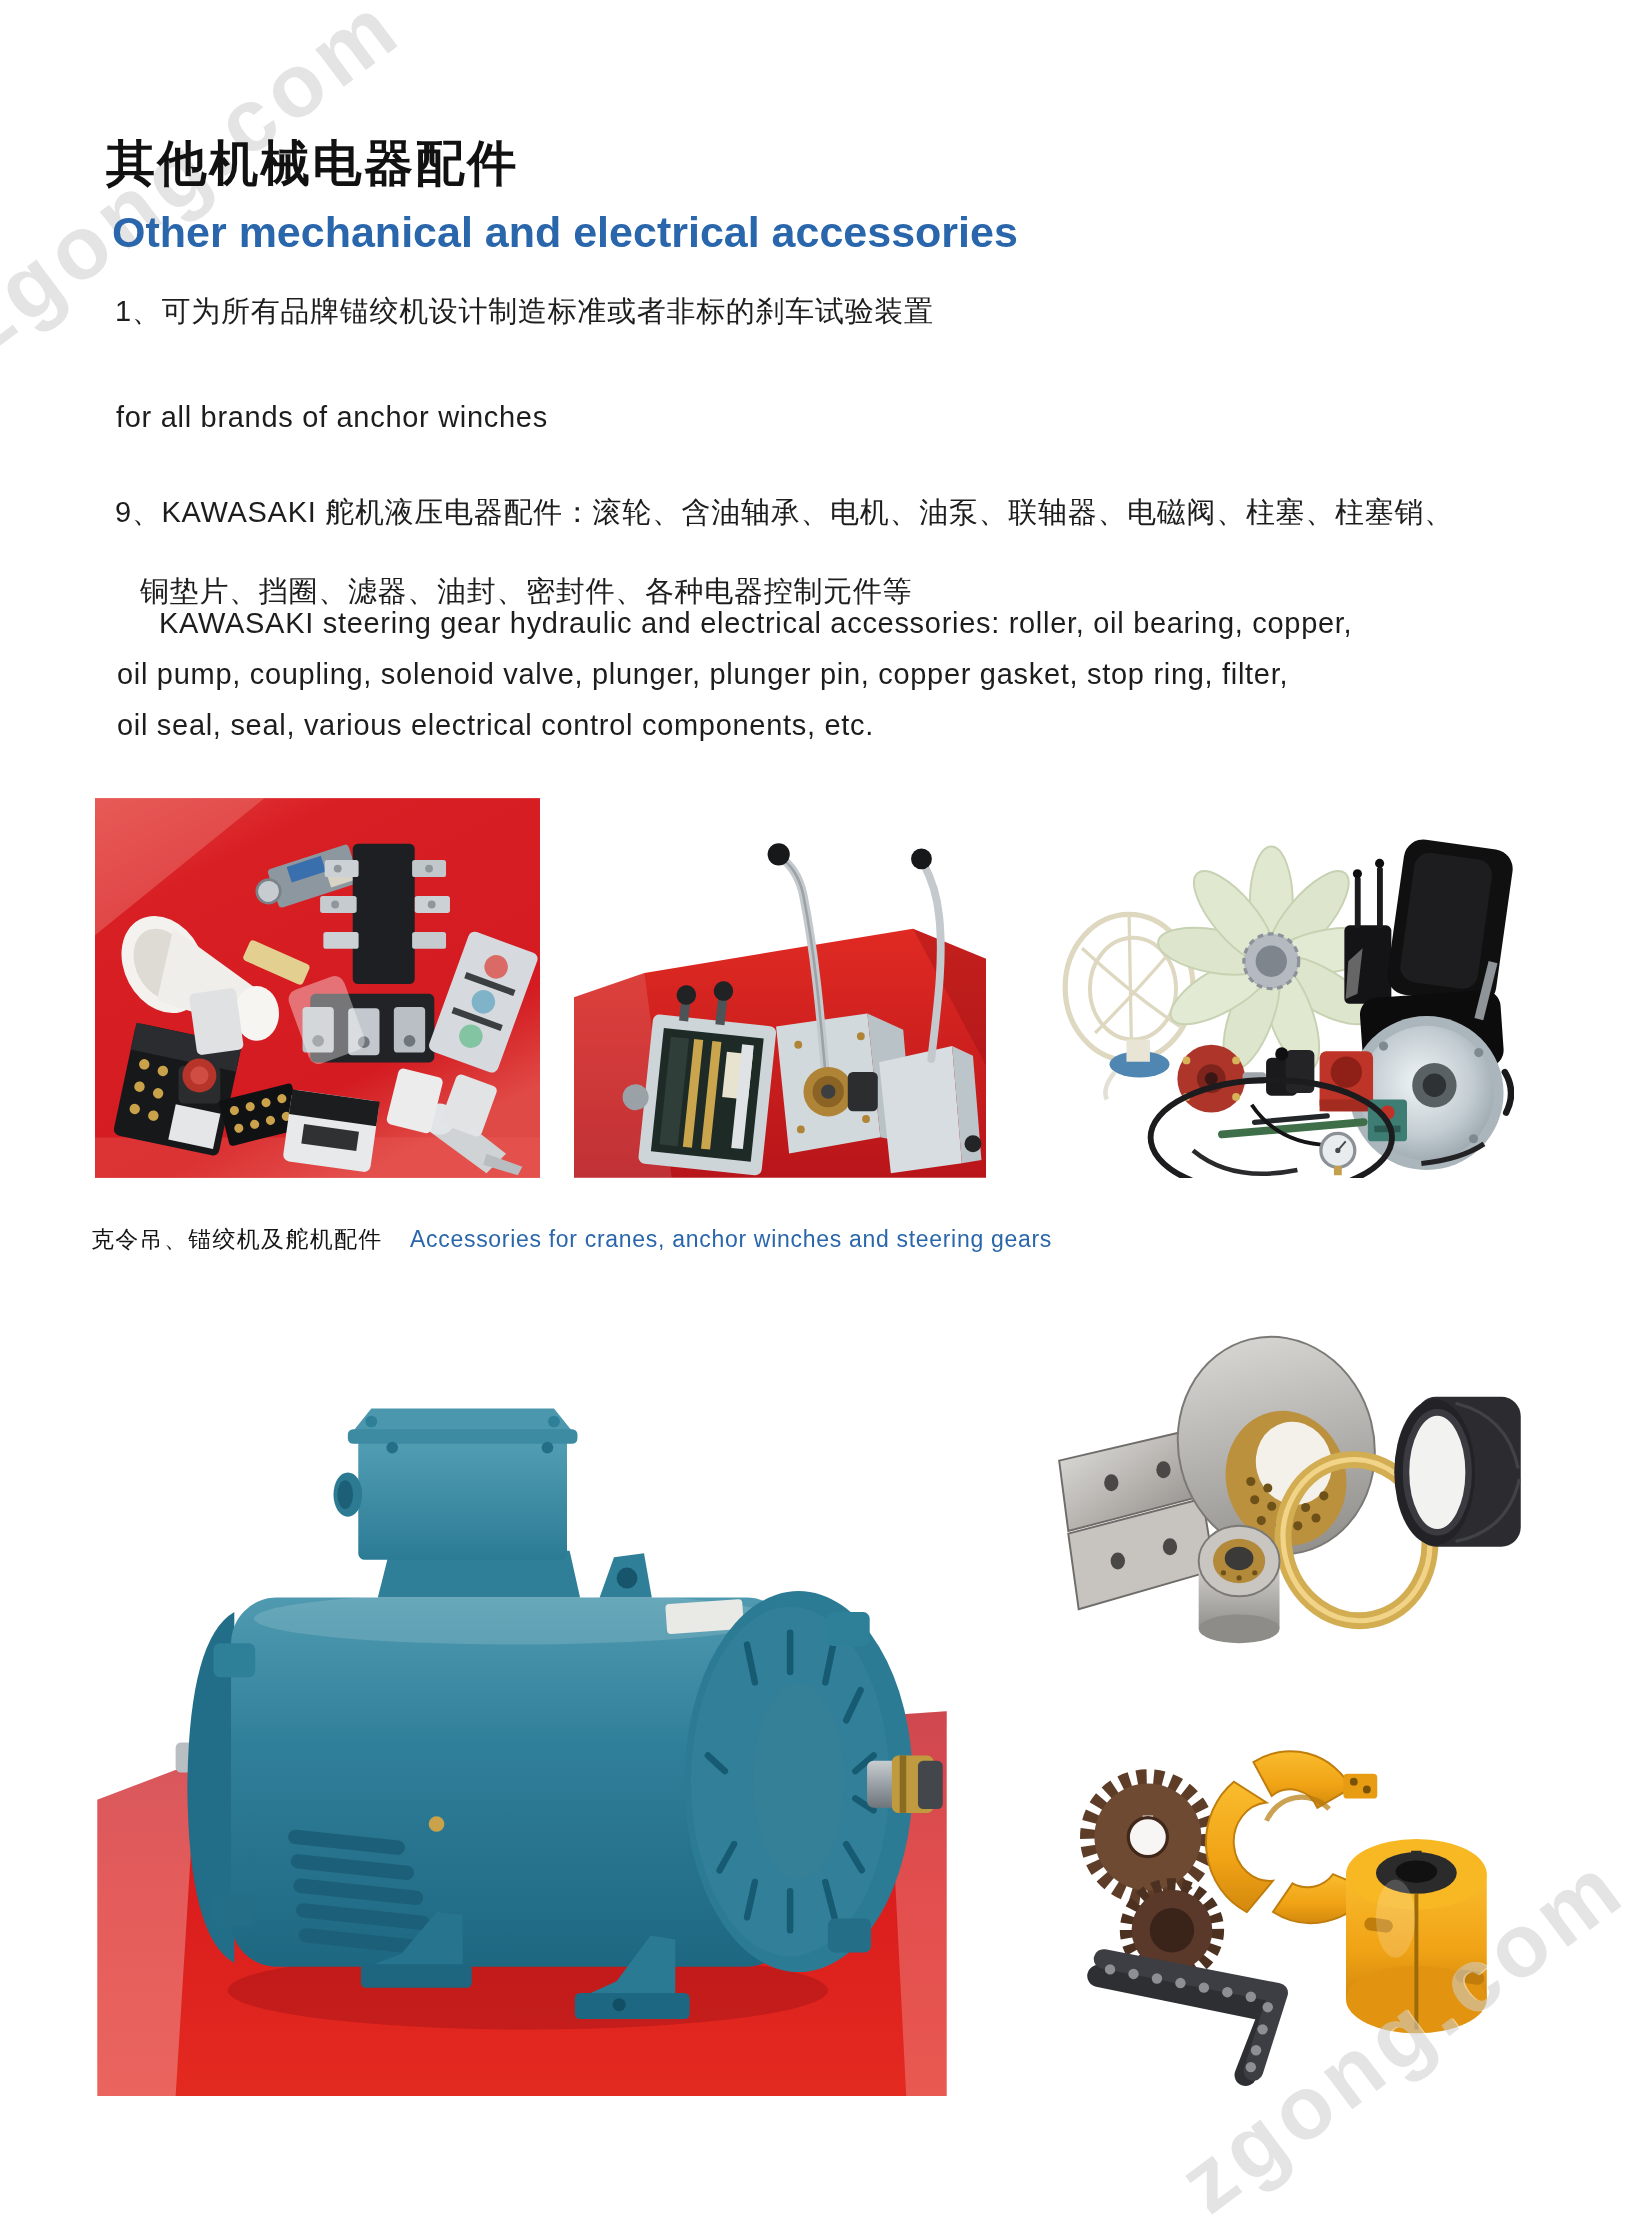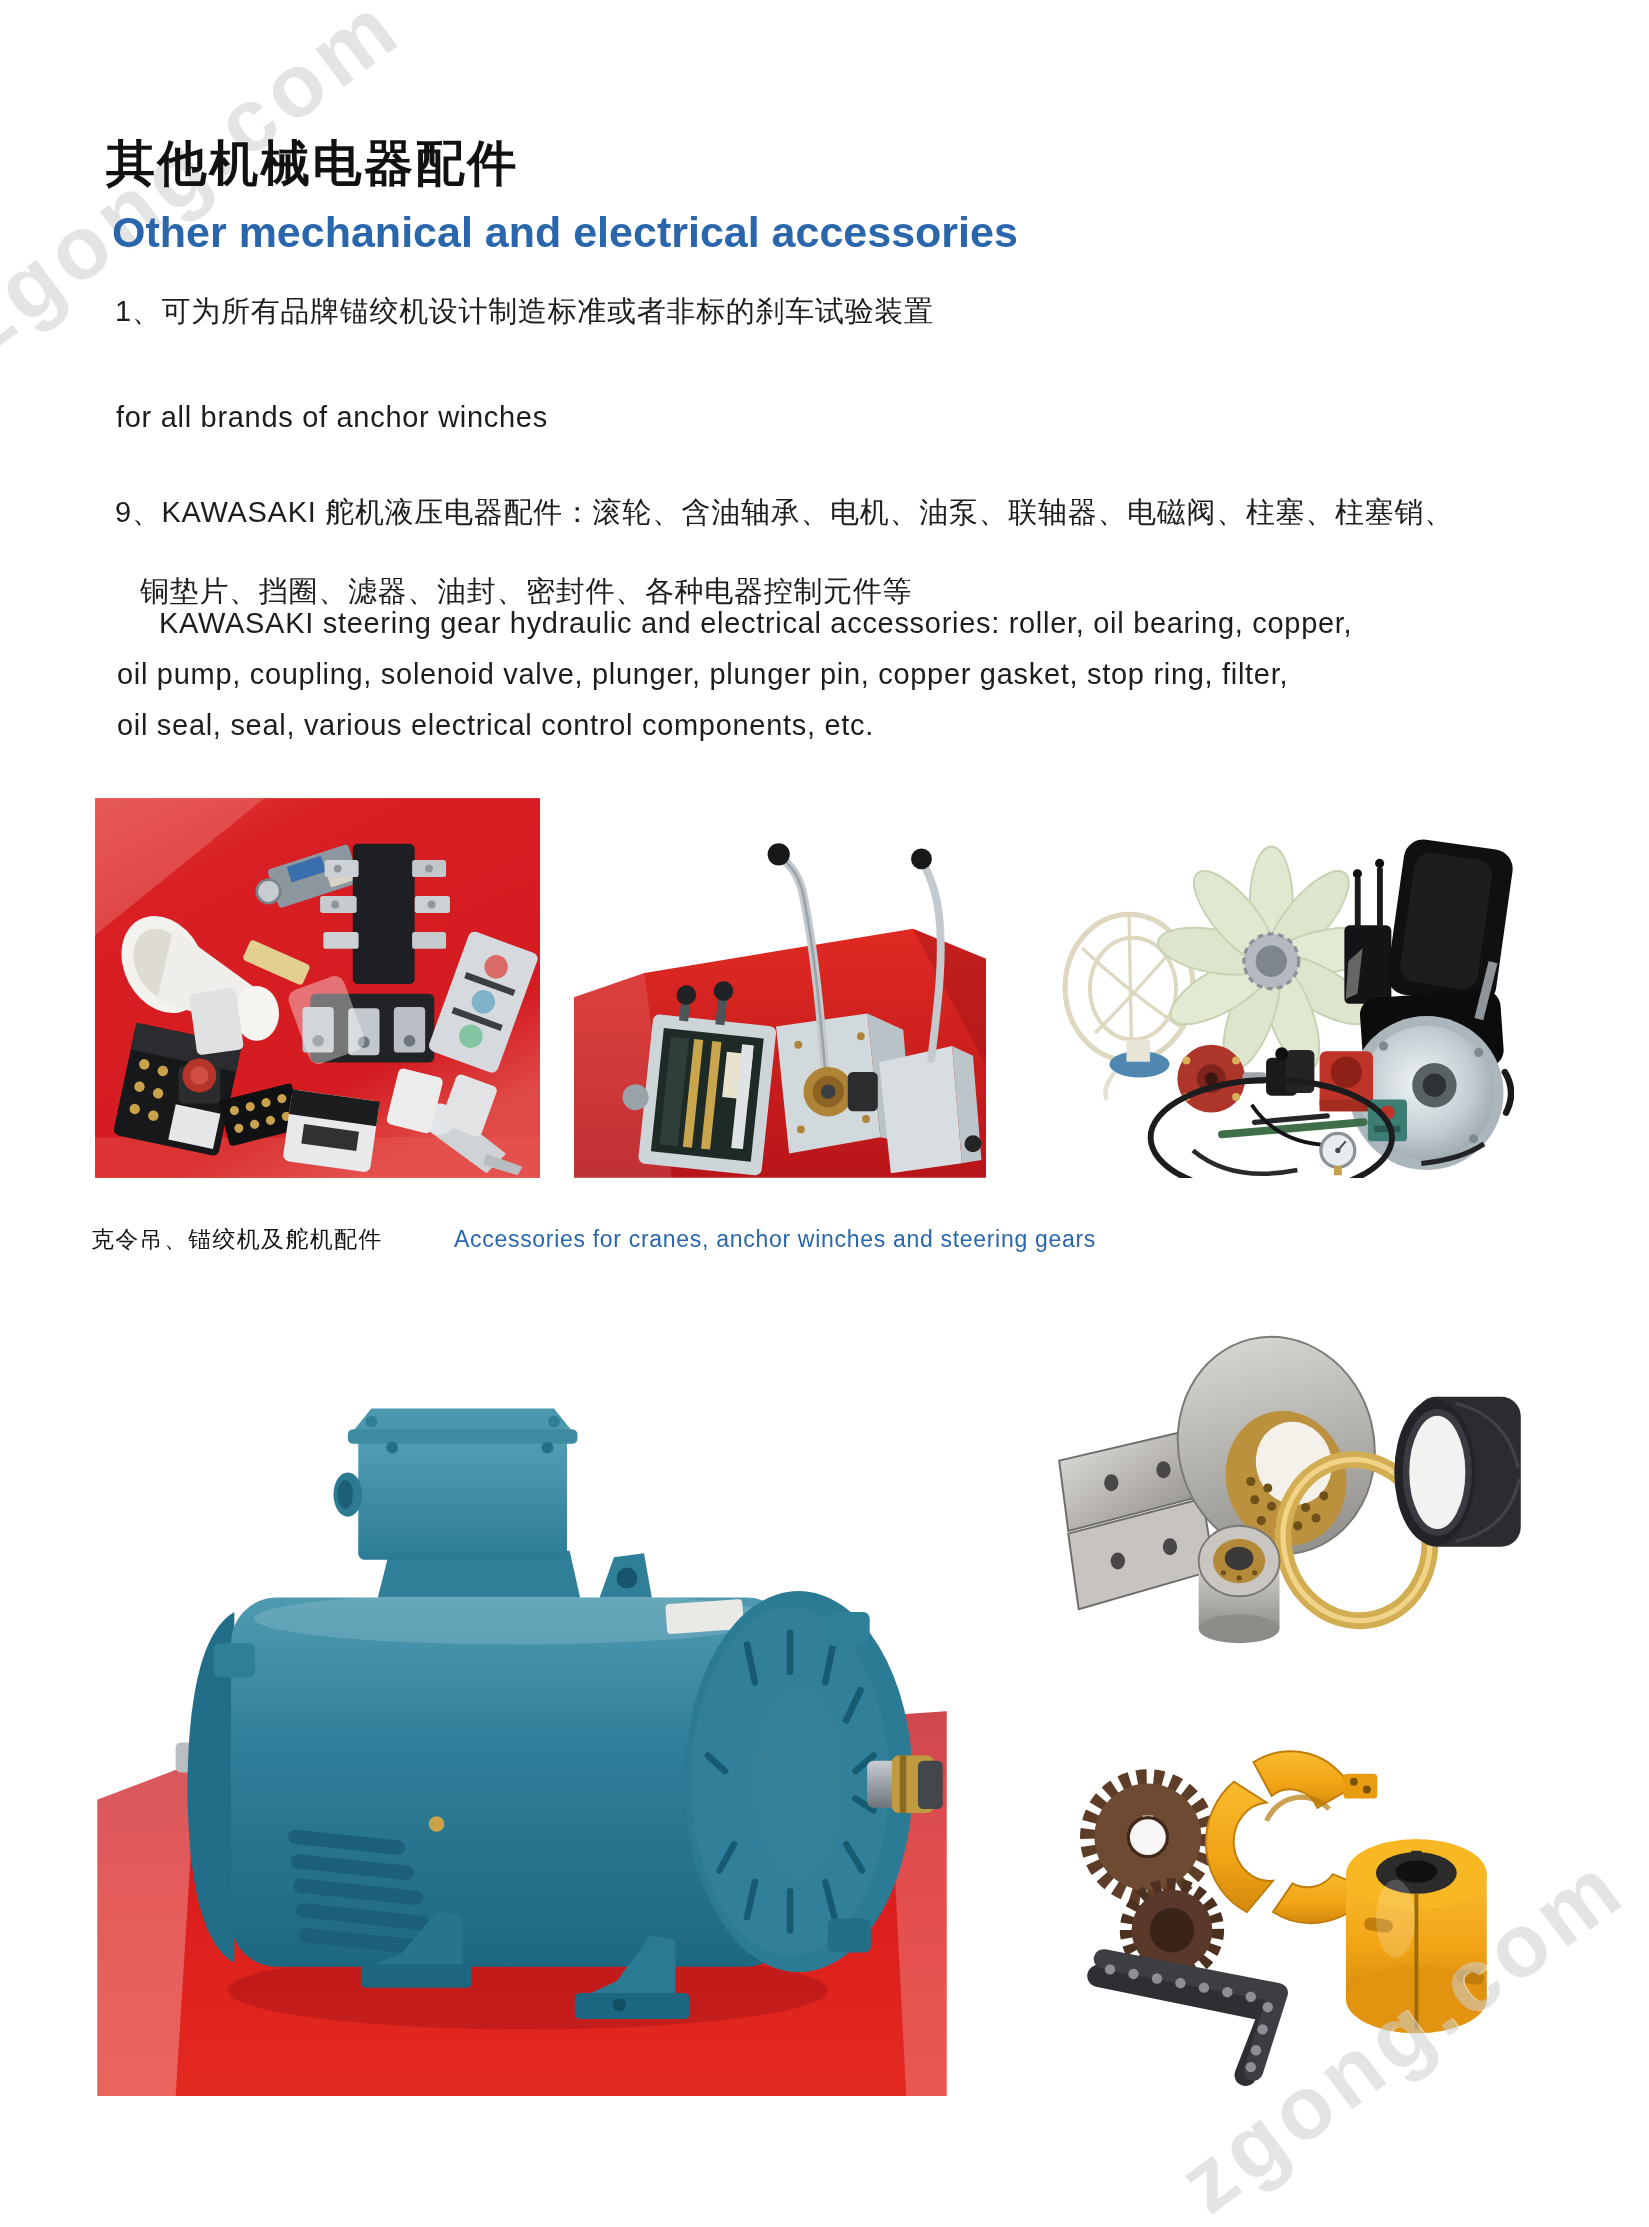--- a/index.html
+++ b/index.html
@@ -42,21 +42,21 @@
     letter-spacing:0.7px;
     white-space:nowrap;
     z-index:2;
   }
   .caption-row{
     left:91px;top:1224px;
     display:flex;gap:27.4px;align-items:baseline;
     font-size:23px;z-index:2;white-space:nowrap;
   }
   .caption-zh{color:#151515;letter-spacing:1.3px;}
-  .caption-en{color:#2a66ab;letter-spacing:0.7px;margin-left:44px;}
+  .caption-en{color:#2a66ab;letter-spacing:0.7px;}
   figure.photo{position:absolute;margin:0;z-index:2;}
   figure.photo svg{display:block;}
 </style>
 </head>
 <body>
 
 <div class="page">
 
   <div class="watermark wm-tl">zgong.com</div>
   <div class="watermark wm-br">zgong.com</div>

